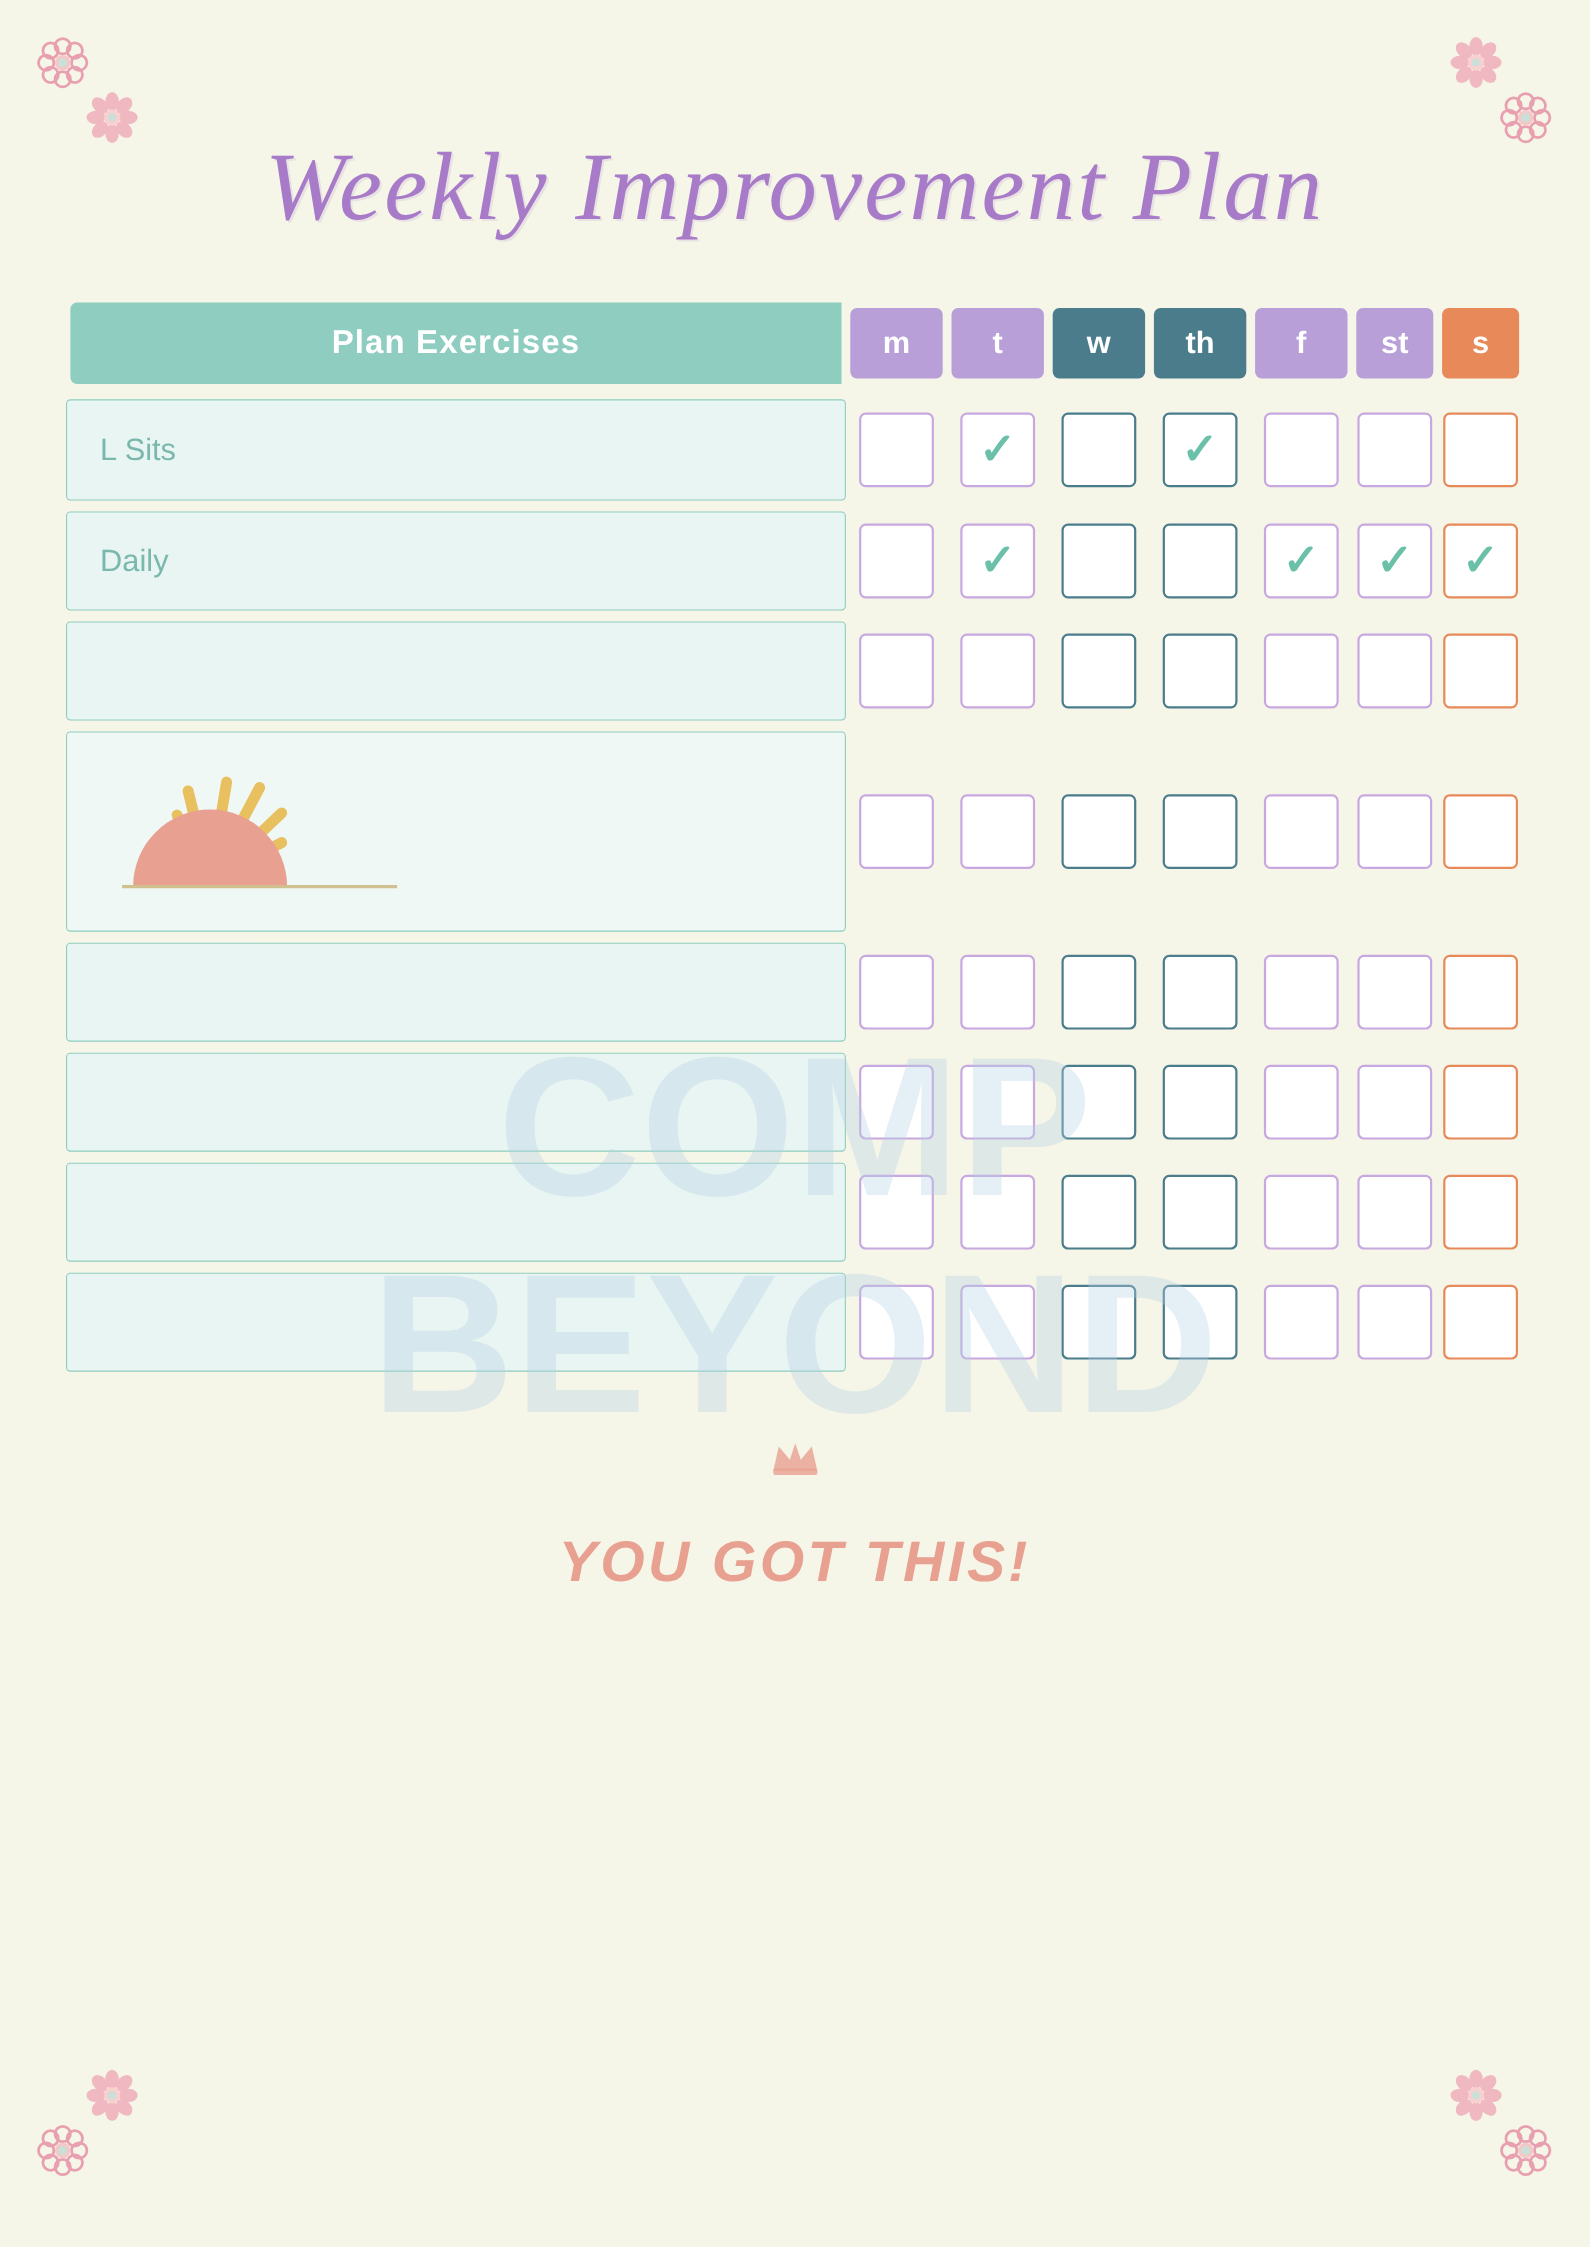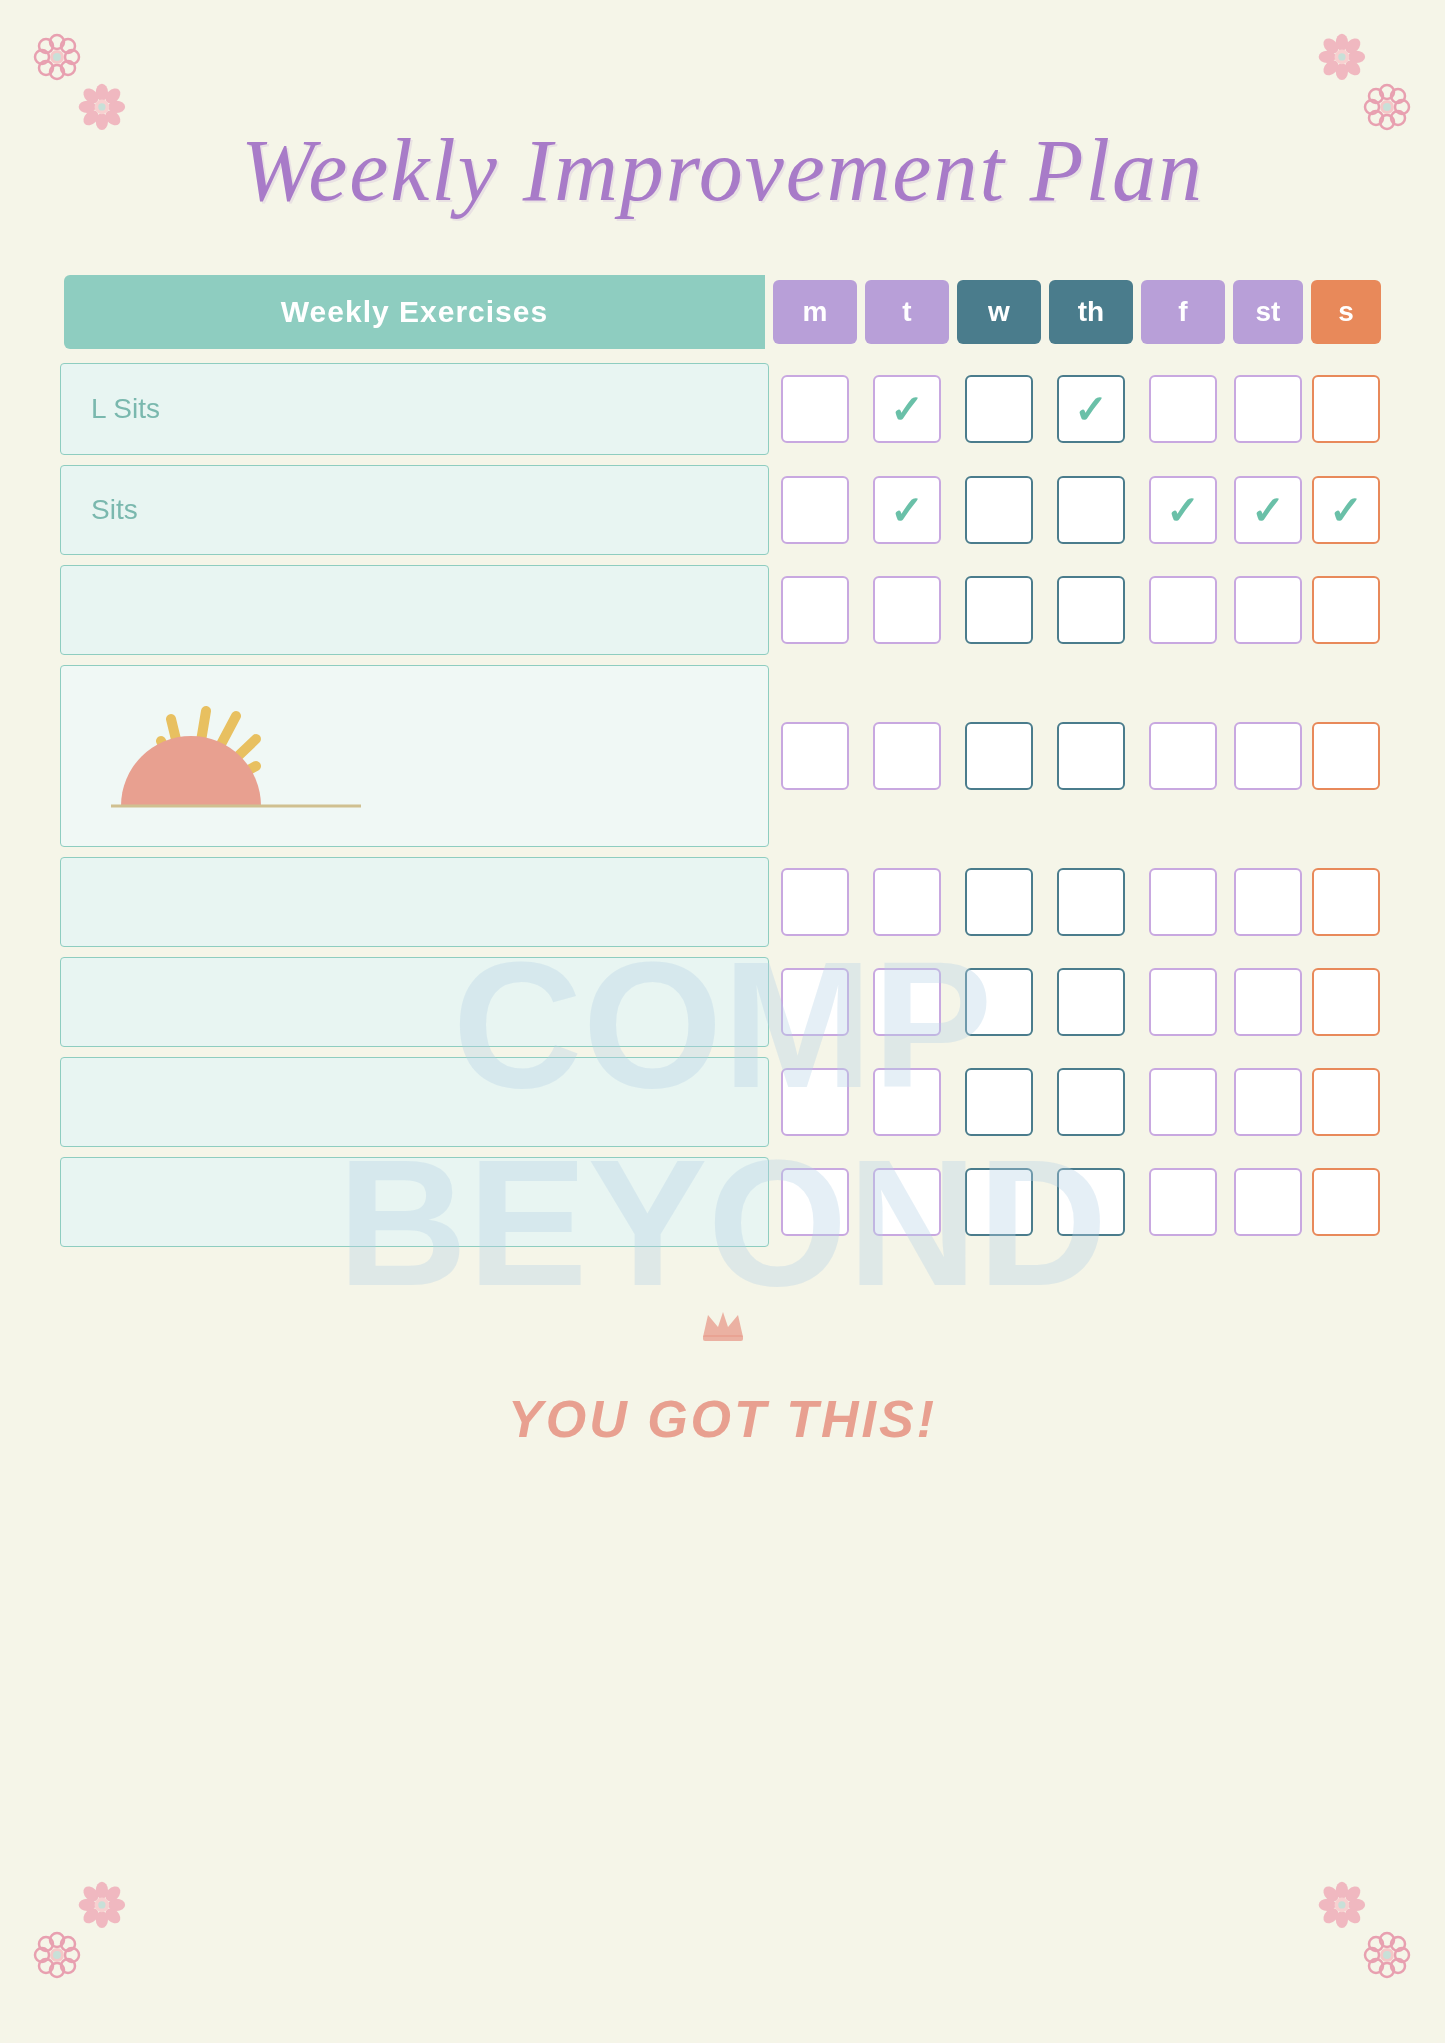--- a/index.html
+++ b/index.html
@@ -233,21 +233,21 @@
     <div>COMP</div>
     <div>BEYOND</div>
   </div>
 
   <h1 class="title">Weekly Improvement Plan</h1>
 
   <table class="tracker-table" style="margin-top:20px;">
     <thead>
       <tr>
         <th style="padding:4px; width:55%;">
-          <div class="th-label-inner">Weekly Exercises</div>
+          <div class="th-label-inner">Plan Exercises</div>
         </th>
         <th style="padding:4px; width:7%;">
           <div class="th-inner" style="background:#b89fd8; color:#fff; font-size:28px; font-weight:700;">m</div>
         </th>
         <th style="padding:4px; width:7%;">
           <div class="th-inner" style="background:#b89fd8; color:#fff; font-size:28px; font-weight:700;">t</div>
         </th>
         <th style="padding:4px; width:7%;">
           <div class="th-inner" style="background:#4a7c8c; color:#fff; font-size:28px; font-weight:700;">w</div>
         </th>
@@ -294,21 +294,21 @@
             <div style="width: 68px; height: 68px; border-radius: 6px; display: flex; align-items: center; justify-content: center; margin: 0px auto; border: 2.5px solid rgb(200, 168, 224); background: rgb(255, 255, 255);"></div>
           </td>
           <td style="padding: 5px; text-align: center; vertical-align: middle;">
             <div style="width: 68px; height: 68px; border-radius: 6px; display: flex; align-items: center; justify-content: center; margin: 0px auto; border: 2.5px solid rgb(232, 137, 90); background: rgb(255, 255, 255);"></div>
           </td>
         </tr>
         <tr>
           <td colspan="8" style="height:8px; border:none; background:transparent;"></td>
         </tr>
         <tr>
-          <td style="background: rgb(232, 245, 242); border: 1.5px solid rgb(142, 205, 192); border-radius: 4px; padding: 20px 30px; font-size: 28px; color: rgb(122, 184, 174); font-weight: 500; height: 90px;">Sits</td>
+          <td style="background: rgb(232, 245, 242); border: 1.5px solid rgb(142, 205, 192); border-radius: 4px; padding: 20px 30px; font-size: 28px; color: rgb(122, 184, 174); font-weight: 500; height: 90px;">Daily</td>
           <td style="padding: 5px; text-align: center; vertical-align: middle;">
             <div style="width: 68px; height: 68px; border-radius: 6px; display: flex; align-items: center; justify-content: center; margin: 0px auto; border: 2.5px solid rgb(200, 168, 224); background: rgb(255, 255, 255);"></div>
           </td>
           <td style="padding: 5px; text-align: center; vertical-align: middle;">
             <div style="width: 68px; height: 68px; border-radius: 6px; display: flex; align-items: center; justify-content: center; margin: 0px auto; border: 2.5px solid rgb(200, 168, 224); background: rgb(255, 255, 255);">
               <span style="color: rgb(106, 192, 168); font-size: 40px; font-weight: 900; line-height: 1;">✓</span>
             </div>
           </td>
           <td style="padding: 5px; text-align: center; vertical-align: middle;">
             <div style="width: 68px; height: 68px; border-radius: 6px; display: flex; align-items: center; justify-content: center; margin: 0px auto; border: 2.5px solid rgb(74, 124, 140); background: rgb(255, 255, 255);"></div>

